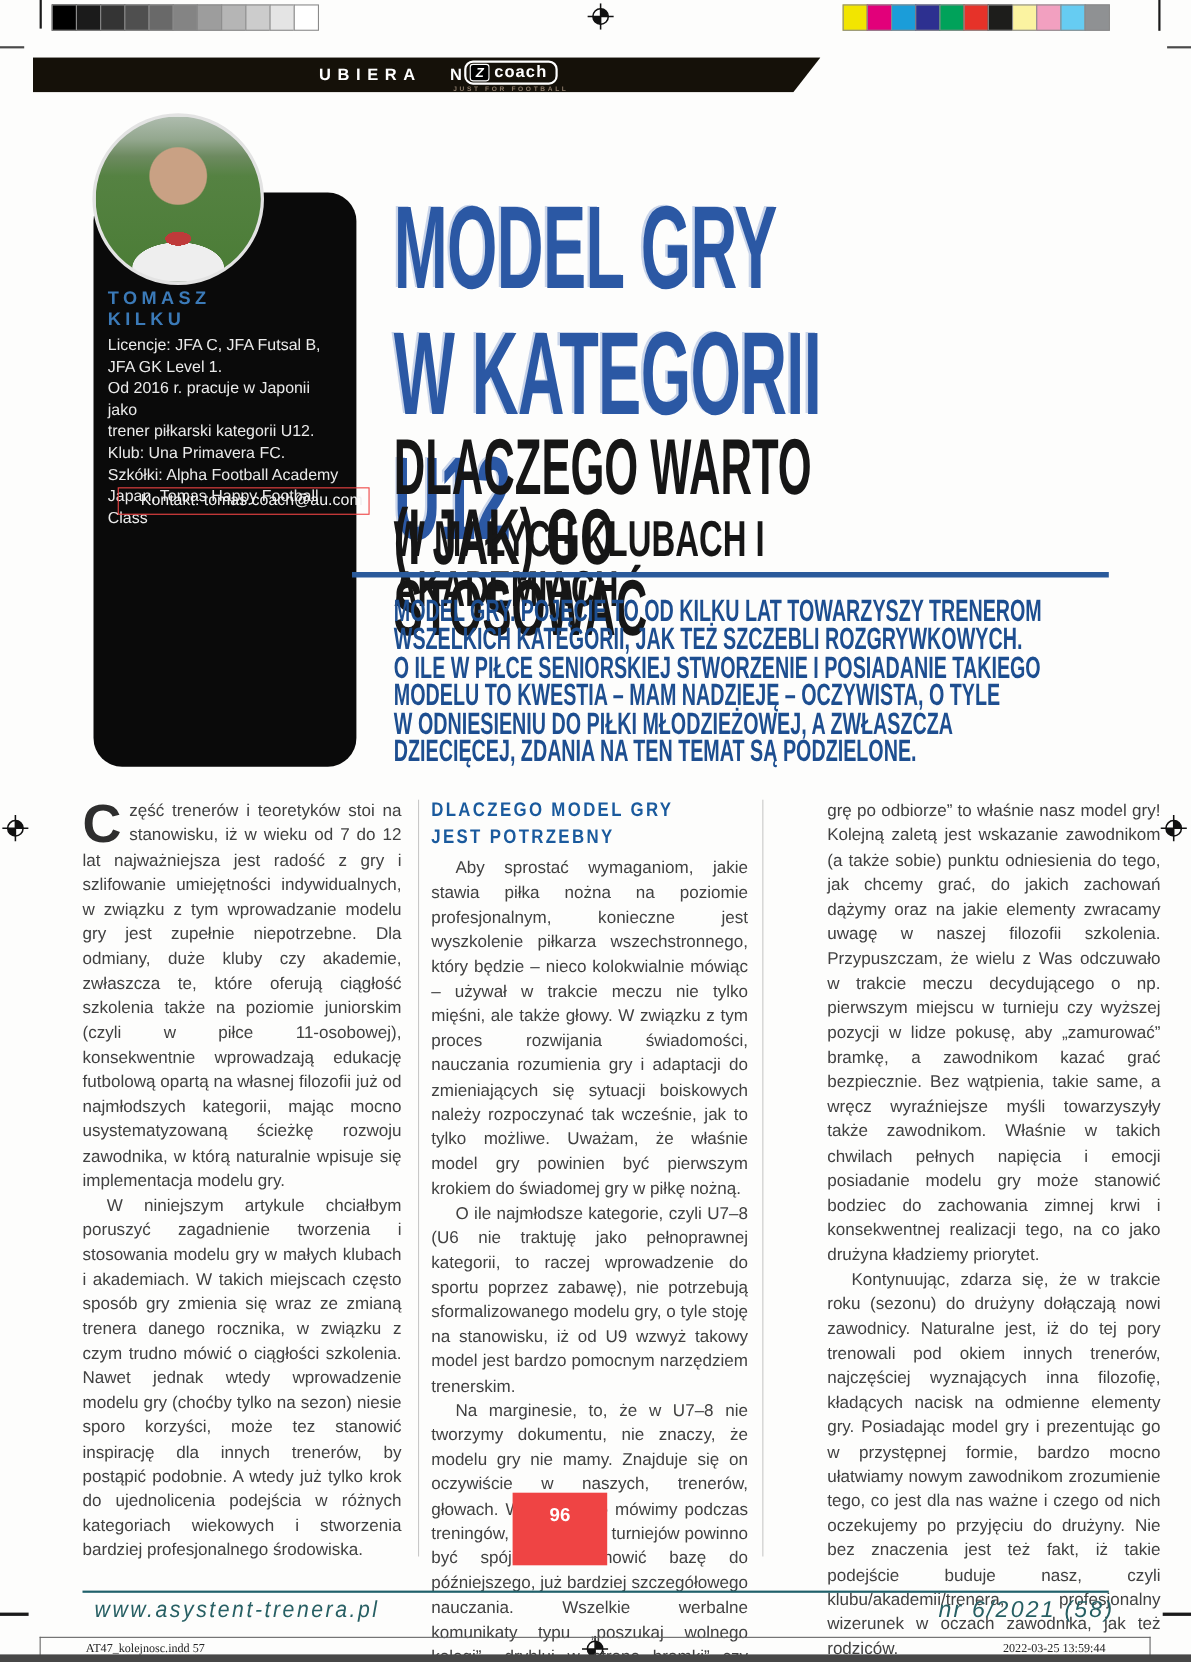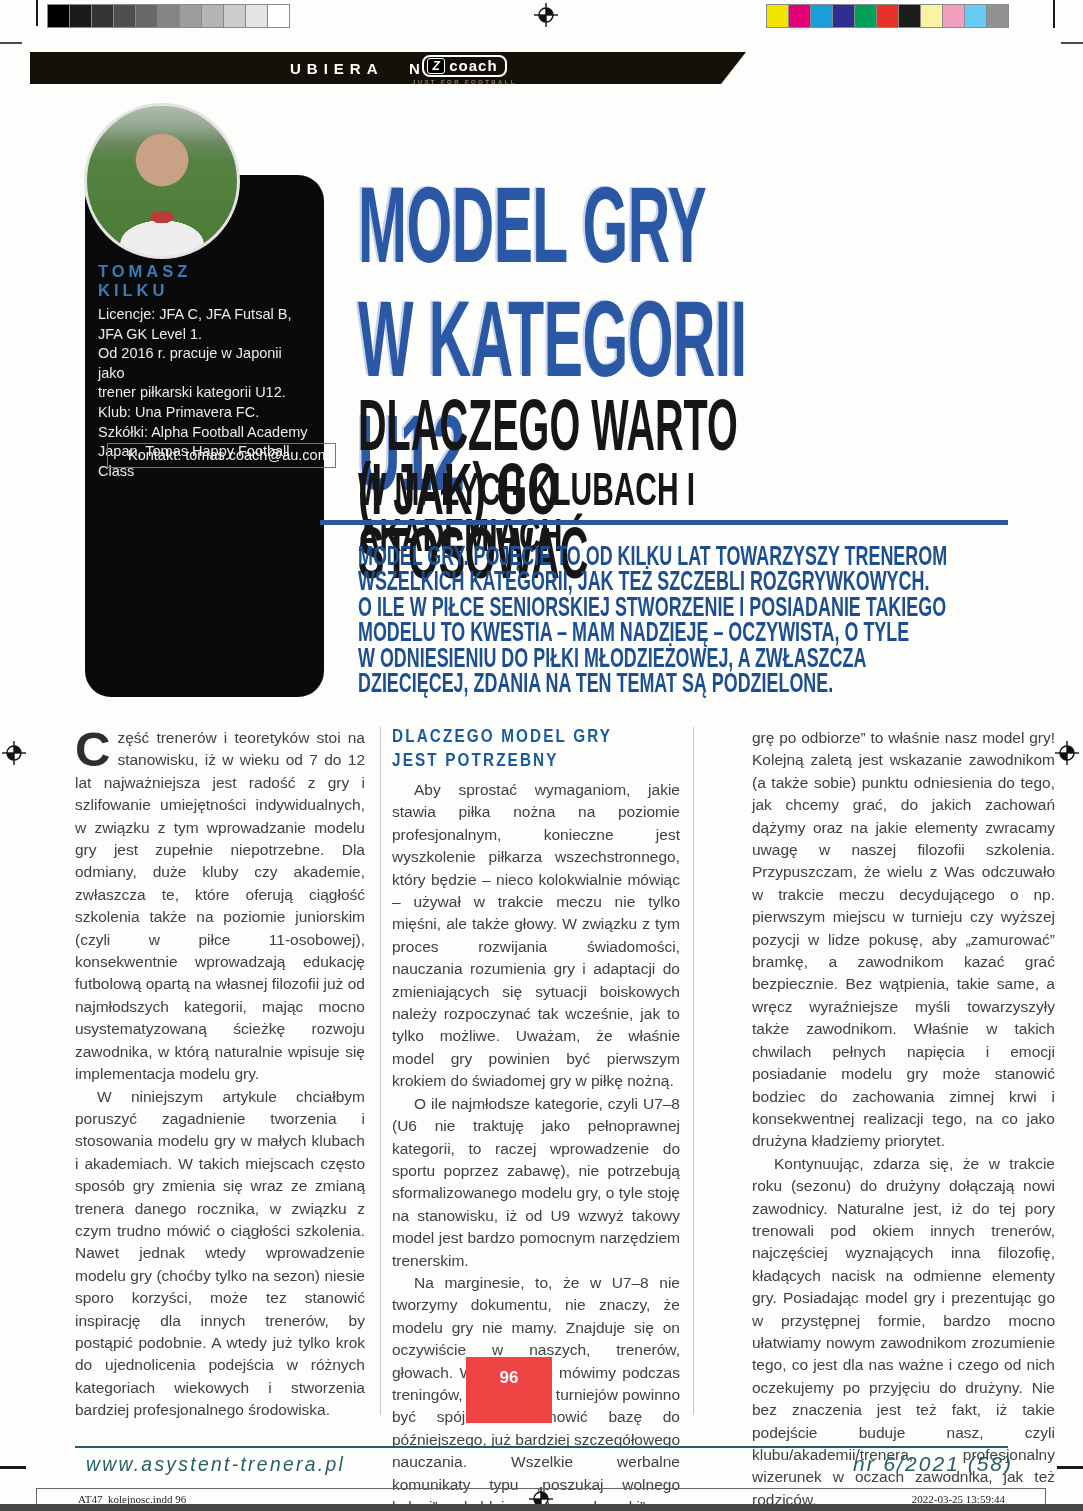--- a/index.html
+++ b/index.html
@@ -223,19 +223,19 @@
   <div class="abs colrule2"></div>
 
   <div class="abs footer-rule"></div>
   <div class="abs pagenum-box">96</div>
   <div class="abs site condensed">www.asystent-trenera.pl</div>
   <div class="abs issue">nr 6/2021 (58)</div>
 
   <div class="abs print-rule"></div>
   <div class="abs print-tick-l"></div>
   <div class="abs print-tick-r"></div>
-  <div class="abs print-file">AT47_kolejnosc.indd   96</div>
+  <div class="abs print-file">AT47_kolejnosc.indd   57</div>
   <div class="abs print-date">2022-03-25   13:59:44</div>
   <div class="abs corner-tick-bl"></div>
   <div class="abs corner-tick-br"></div>
   <div class="abs bottom-bar"></div>
 
 </div>
 
 </body></html>

